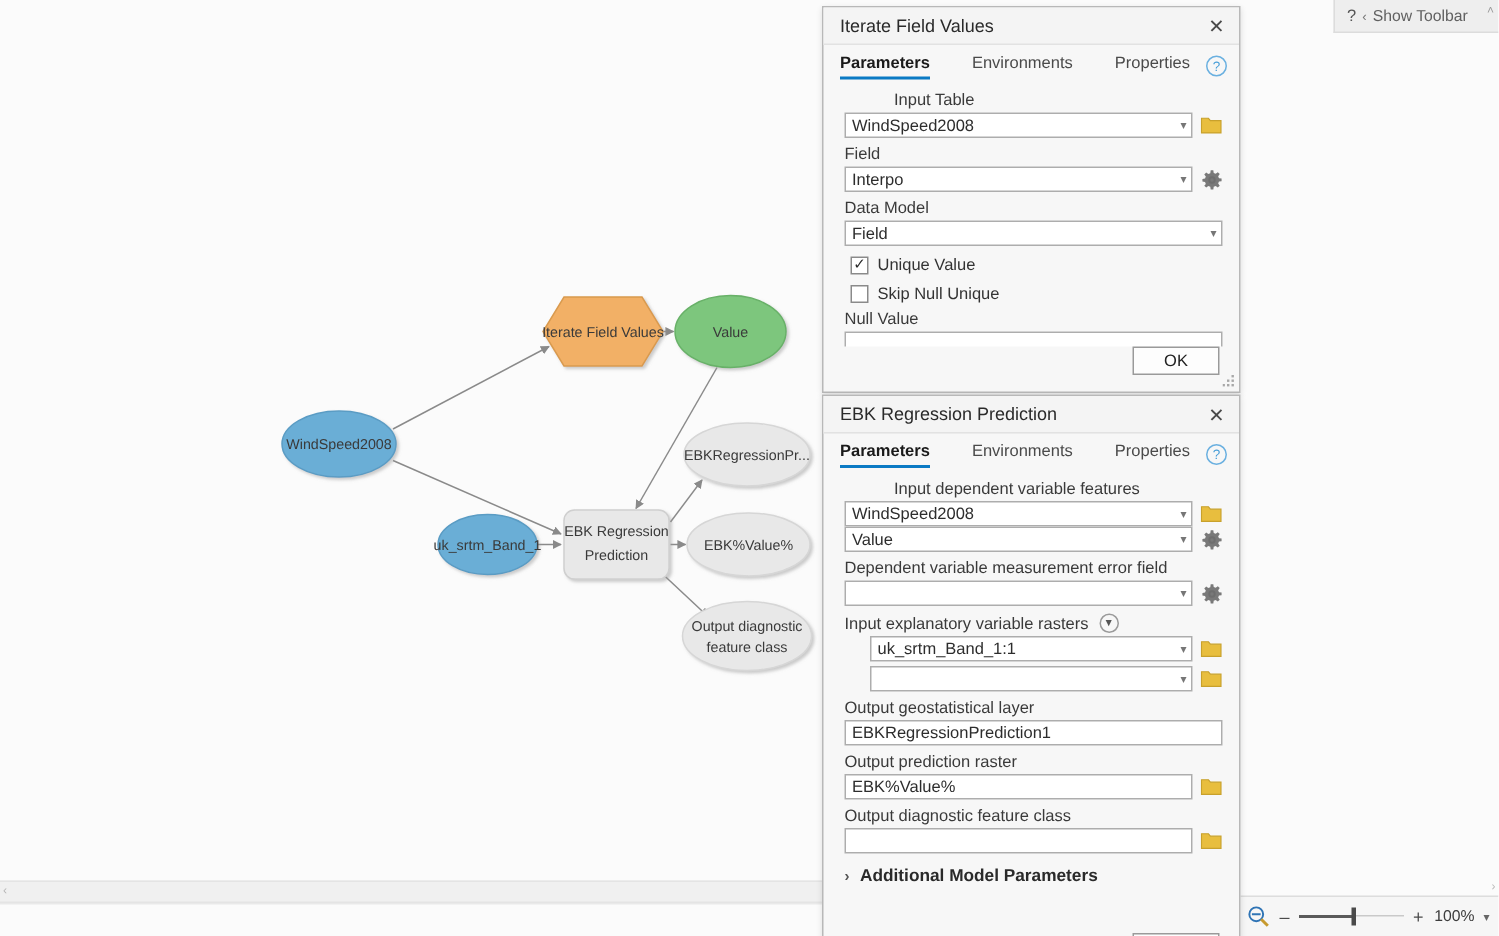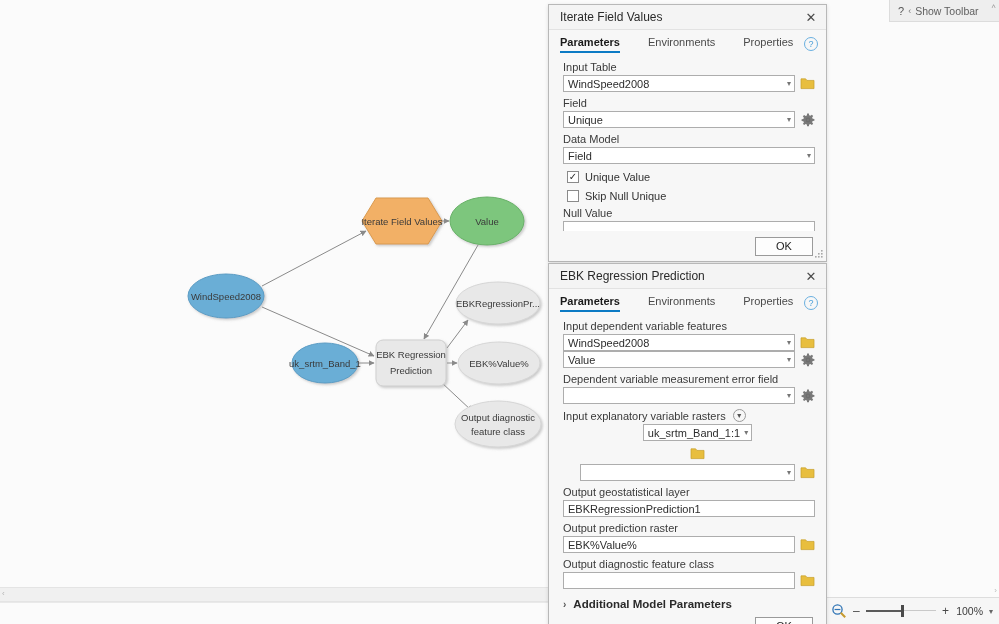--- a/index.html
+++ b/index.html
@@ -203,21 +203,21 @@
   }
 
   .field-label {
     font-size: 11px;
     color: #3a3a3a;
     margin: 5px 0 2px 0;
     display: flex;
     align-items: center;
     gap: 4px;
   }
-  .field-label.first { margin-top: 2px; }
+  .field-label.first { margin-top: 2px; margin-left: 33px; }
 
   .row {
     display: flex;
     align-items: center;
     gap: 5px;
   }
   .row.indent { padding-left: 17px; }
 
   .combo, .textbox {
     flex: 1 1 auto;
@@ -282,21 +282,20 @@
     font-size: 11.5px;
     font-weight: bold;
     color: #2a2a2a;
   }
   .expander .ex-chev { color: #555; font-size: 10px; }
 
   .dlg-footer {
     flex: 0 0 auto;
     height: 30px;
     display: flex;
-    align-items: center;
     justify-content: flex-end;
     padding: 0 13px;
     position: relative;
   }
   .ok-btn {
     width: 58px; height: 19px;
     background: #fdfdfd;
     border: 1px solid #9a9a9a;
     font-size: 11px;
     color: #222;
@@ -434,21 +433,21 @@
         <span class="icon-btn">
           <svg width="15" height="13" viewBox="0 0 16 14" xmlns="http://www.w3.org/2000/svg">
             <path d="M1 2 h5 l1.4 1.7 H15 V12.5 H1 Z" fill="#E8BE3E" stroke="#c8a12c" stroke-width="0.8"></path>
           </svg>
         </span>
       </div>
 
       <div class="field-label">Field</div>
       <div class="row">
         <div class="combo">
-          <span class="val">Unique</span>
+          <span class="val">Interpo</span>
           <span class="dd-caret">▾</span>
         </div>
         <span class="icon-btn">
           <svg width="14" height="14" viewBox="0 0 16 16" xmlns="http://www.w3.org/2000/svg">
             <path d="M8 5.2A2.8 2.8 0 1 0 8 10.8 2.8 2.8 0 0 0 8 5.2Zm0 1.5a1.3 1.3 0 1 1 0 2.6 1.3 1.3 0 0 1 0-2.6Z" fill="#6e6e6e"></path>
             <path d="M7 0.6h2l.3 2 1.5.6 1.6-1.2 1.5 1.5-1.2 1.6.6 1.5 2 .3v2l-2 .3-.6 1.5 1.2 1.6-1.5 1.5-1.6-1.2-1.5.6-.3 2H7l-.3-2-1.5-.6-1.6 1.2-1.5-1.5L3.3 11l-.6-1.5-2-.3v-2l2-.3.6-1.5-1.2-1.6 1.5-1.5 1.6 1.2 1.5-.6Z" fill="#6e6e6e" opacity="0.92"></path>
           </svg>
         </span>
       </div>
 
@@ -548,21 +547,21 @@
             <path d="M8 5.2A2.8 2.8 0 1 0 8 10.8 2.8 2.8 0 0 0 8 5.2Zm0 1.5a1.3 1.3 0 1 1 0 2.6 1.3 1.3 0 0 1 0-2.6Z" fill="#6e6e6e"></path>
             <path d="M7 0.6h2l.3 2 1.5.6 1.6-1.2 1.5 1.5-1.2 1.6.6 1.5 2 .3v2l-2 .3-.6 1.5 1.2 1.6-1.5 1.5-1.6-1.2-1.5.6-.3 2H7l-.3-2-1.5-.6-1.6 1.2-1.5-1.5L3.3 11l-.6-1.5-2-.3v-2l2-.3.6-1.5-1.2-1.6 1.5-1.5 1.6 1.2 1.5-.6Z" fill="#6e6e6e" opacity="0.92"></path>
           </svg>
         </span>
       </div>
 
       <div class="field-label">
         <span>Input explanatory variable rasters</span>
         <span style="display:inline-flex;align-items:center;justify-content:center;width:13px;height:13px;border:1px solid #9a9a9a;border-radius:50%;font-size:7px;color:#555;margin-left:3px;">▼</span>
       </div>
-      <div class="row indent" style="margin-bottom:3px;flex-direction:column;">
+      <div class="row indent" style="margin-bottom:3px;">
         <div class="combo">
           <span class="val">uk_srtm_Band_1:1</span>
           <span class="dd-caret">▾</span>
         </div>
         <span class="icon-btn">
           <svg width="15" height="13" viewBox="0 0 16 14" xmlns="http://www.w3.org/2000/svg">
             <path d="M1 2 h5 l1.4 1.7 H15 V12.5 H1 Z" fill="#E8BE3E" stroke="#c8a12c" stroke-width="0.8"></path>
           </svg>
         </span>
       </div>

